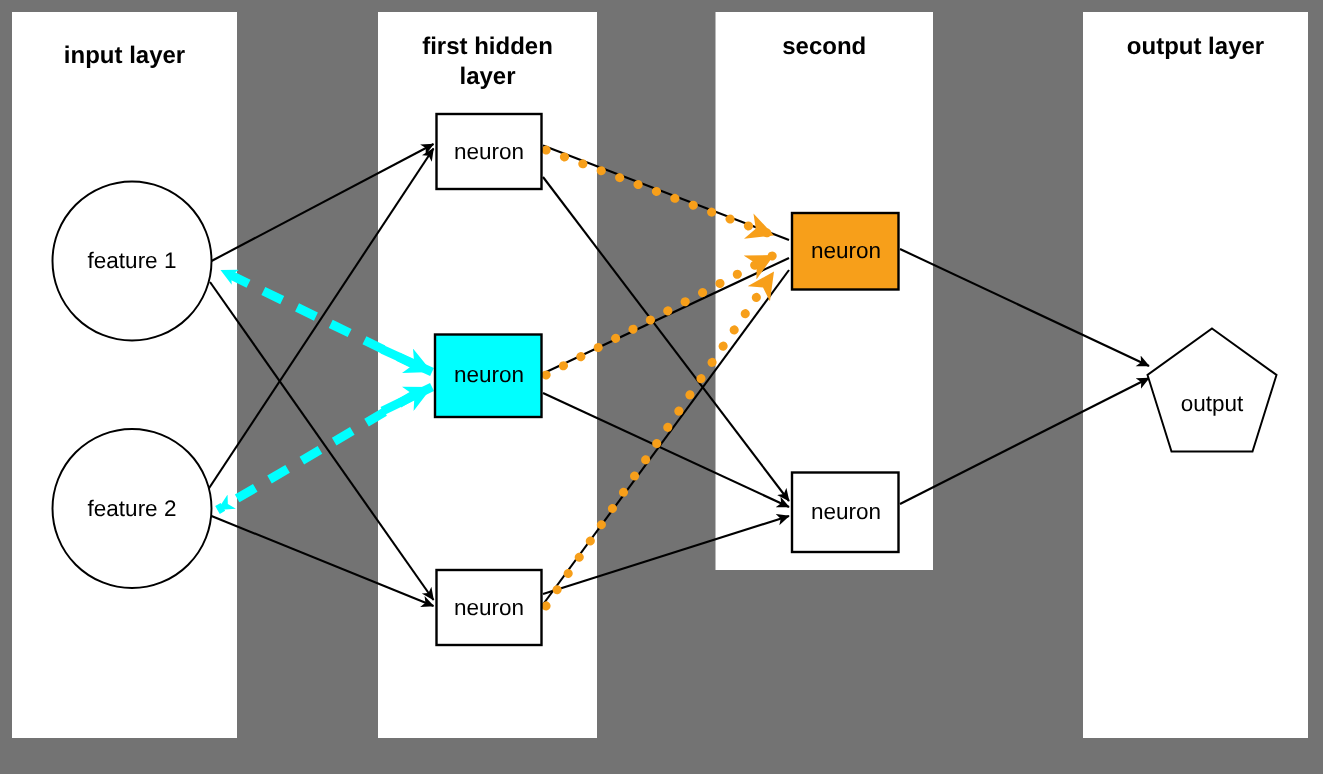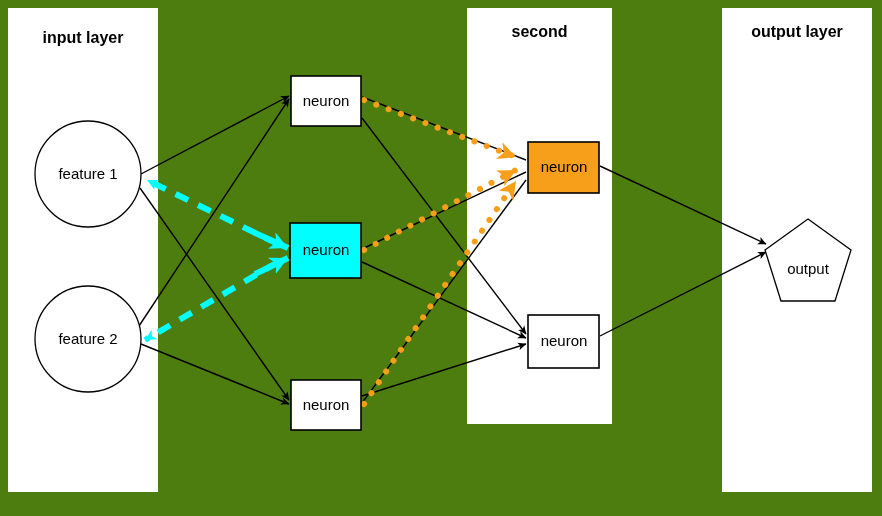--- a/index.html
+++ b/index.html
@@ -4,21 +4,21 @@
 <style>
   html, body {
     margin: 0;
     padding: 0;
     background: #000000;
   }
   #canvas {
     position: relative;
     width: 882px;
     height: 516px;
-    background: #4d7c0f;
+    background: #737373;
     overflow: hidden;
     font-family: "Liberation Sans", sans-serif;
   }
   .panel {
     position: absolute;
     background: #ffffff;
     box-sizing: border-box;
   }
   .panel-title {
     position: absolute;
@@ -47,21 +47,25 @@
   }
 </style>
 </head>
 <body>
 
 <div id="canvas">
 
   <div class="panel" id="panel-input" style="left: 8px; top: 8px; width: 150px; height: 484px;">
     <div class="panel-title" id="title-input-0" style="top: 20px;">input layer</div>
   </div>
-  <div class="panel" id="panel-hidden2" style="left: 467px; top: 8px; width: 145px; height: 416px;">
+  <div class="panel" id="panel-hidden1" style="left: 252px; top: 8px; width: 146px; height: 484px;">
+    <div class="panel-title" id="title-h1-0" style="top: 14px;">first hidden</div>
+    <div class="panel-title" id="title-h1-1" style="top: 34px;">layer</div>
+  </div>
+  <div class="panel" id="panel-hidden2" style="left: 477px; top: 8px; width: 145px; height: 372px;">
     <div class="panel-title" id="title-h2-0" style="top: 14px;">second</div>
   </div>
   <div class="panel" id="panel-output" style="left: 722px; top: 8px; width: 150px; height: 484px;">
     <div class="panel-title" id="title-out-0" style="top: 14px;">output layer</div>
   </div>
 
   <svg class="overlay" id="svg-overlay" viewBox="0 0 882 516">
     <defs>
       <marker id="arrow-black" markerWidth="9" markerHeight="9" refX="8" refY="4.5" orient="auto" markerUnits="userSpaceOnUse">
         <path d="M0,0.6 L8.5,4.5 L0,8.4 L2.2,4.5 Z" fill="#000000"></path>

